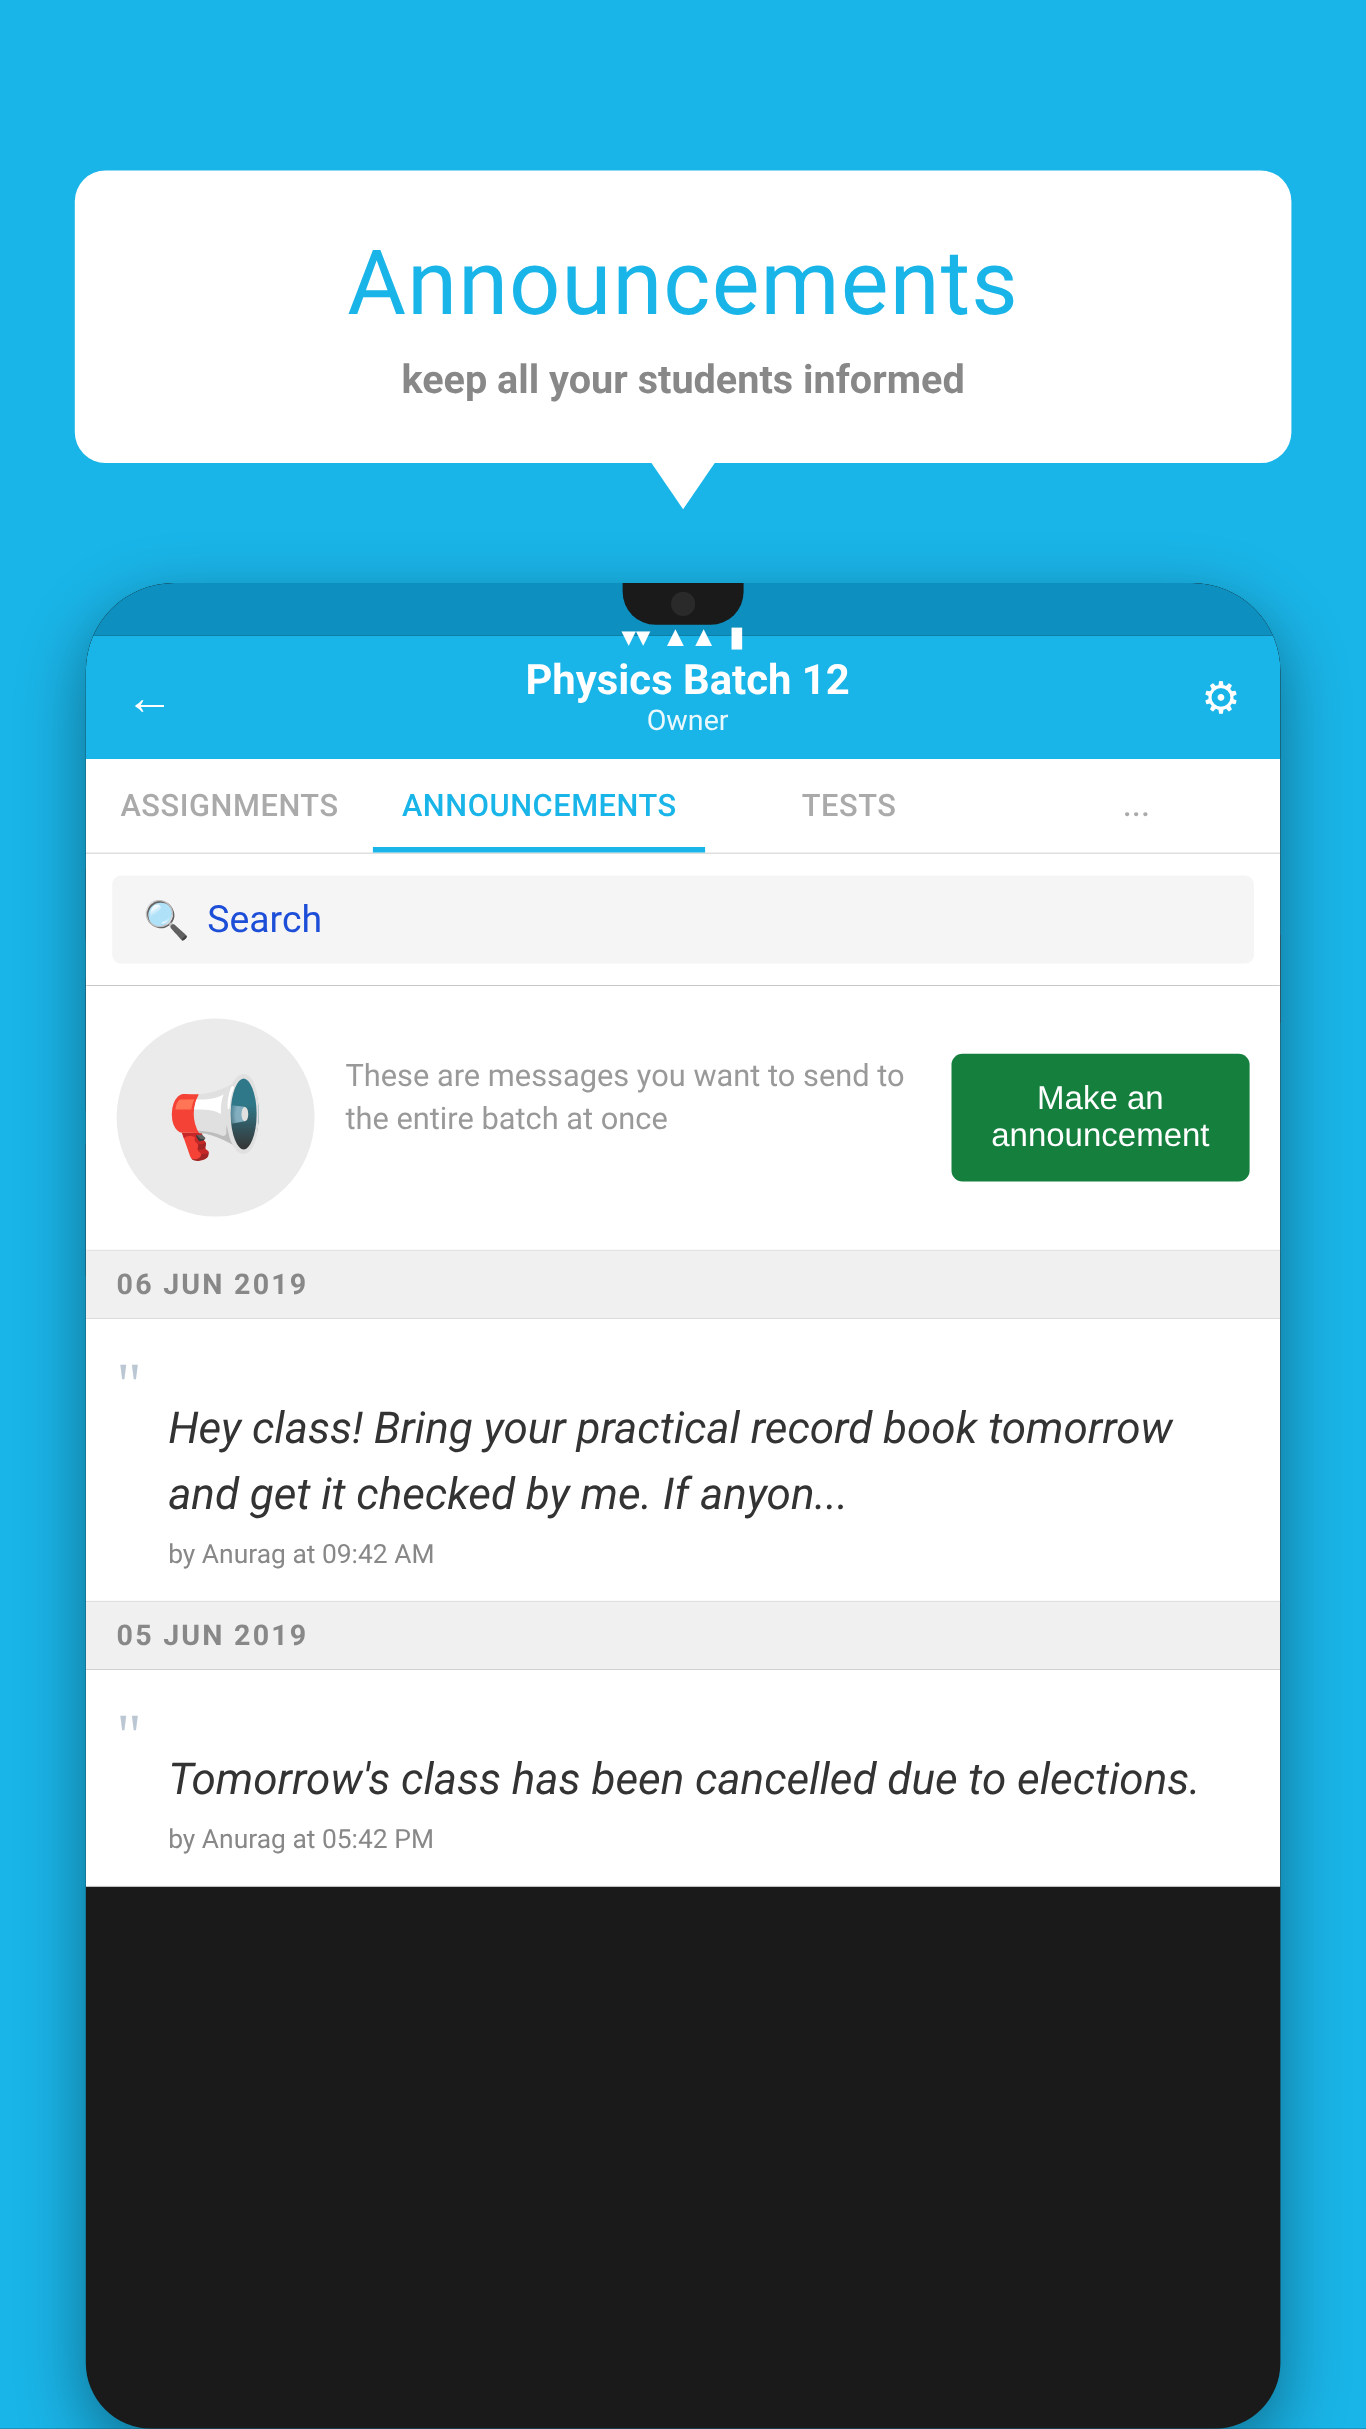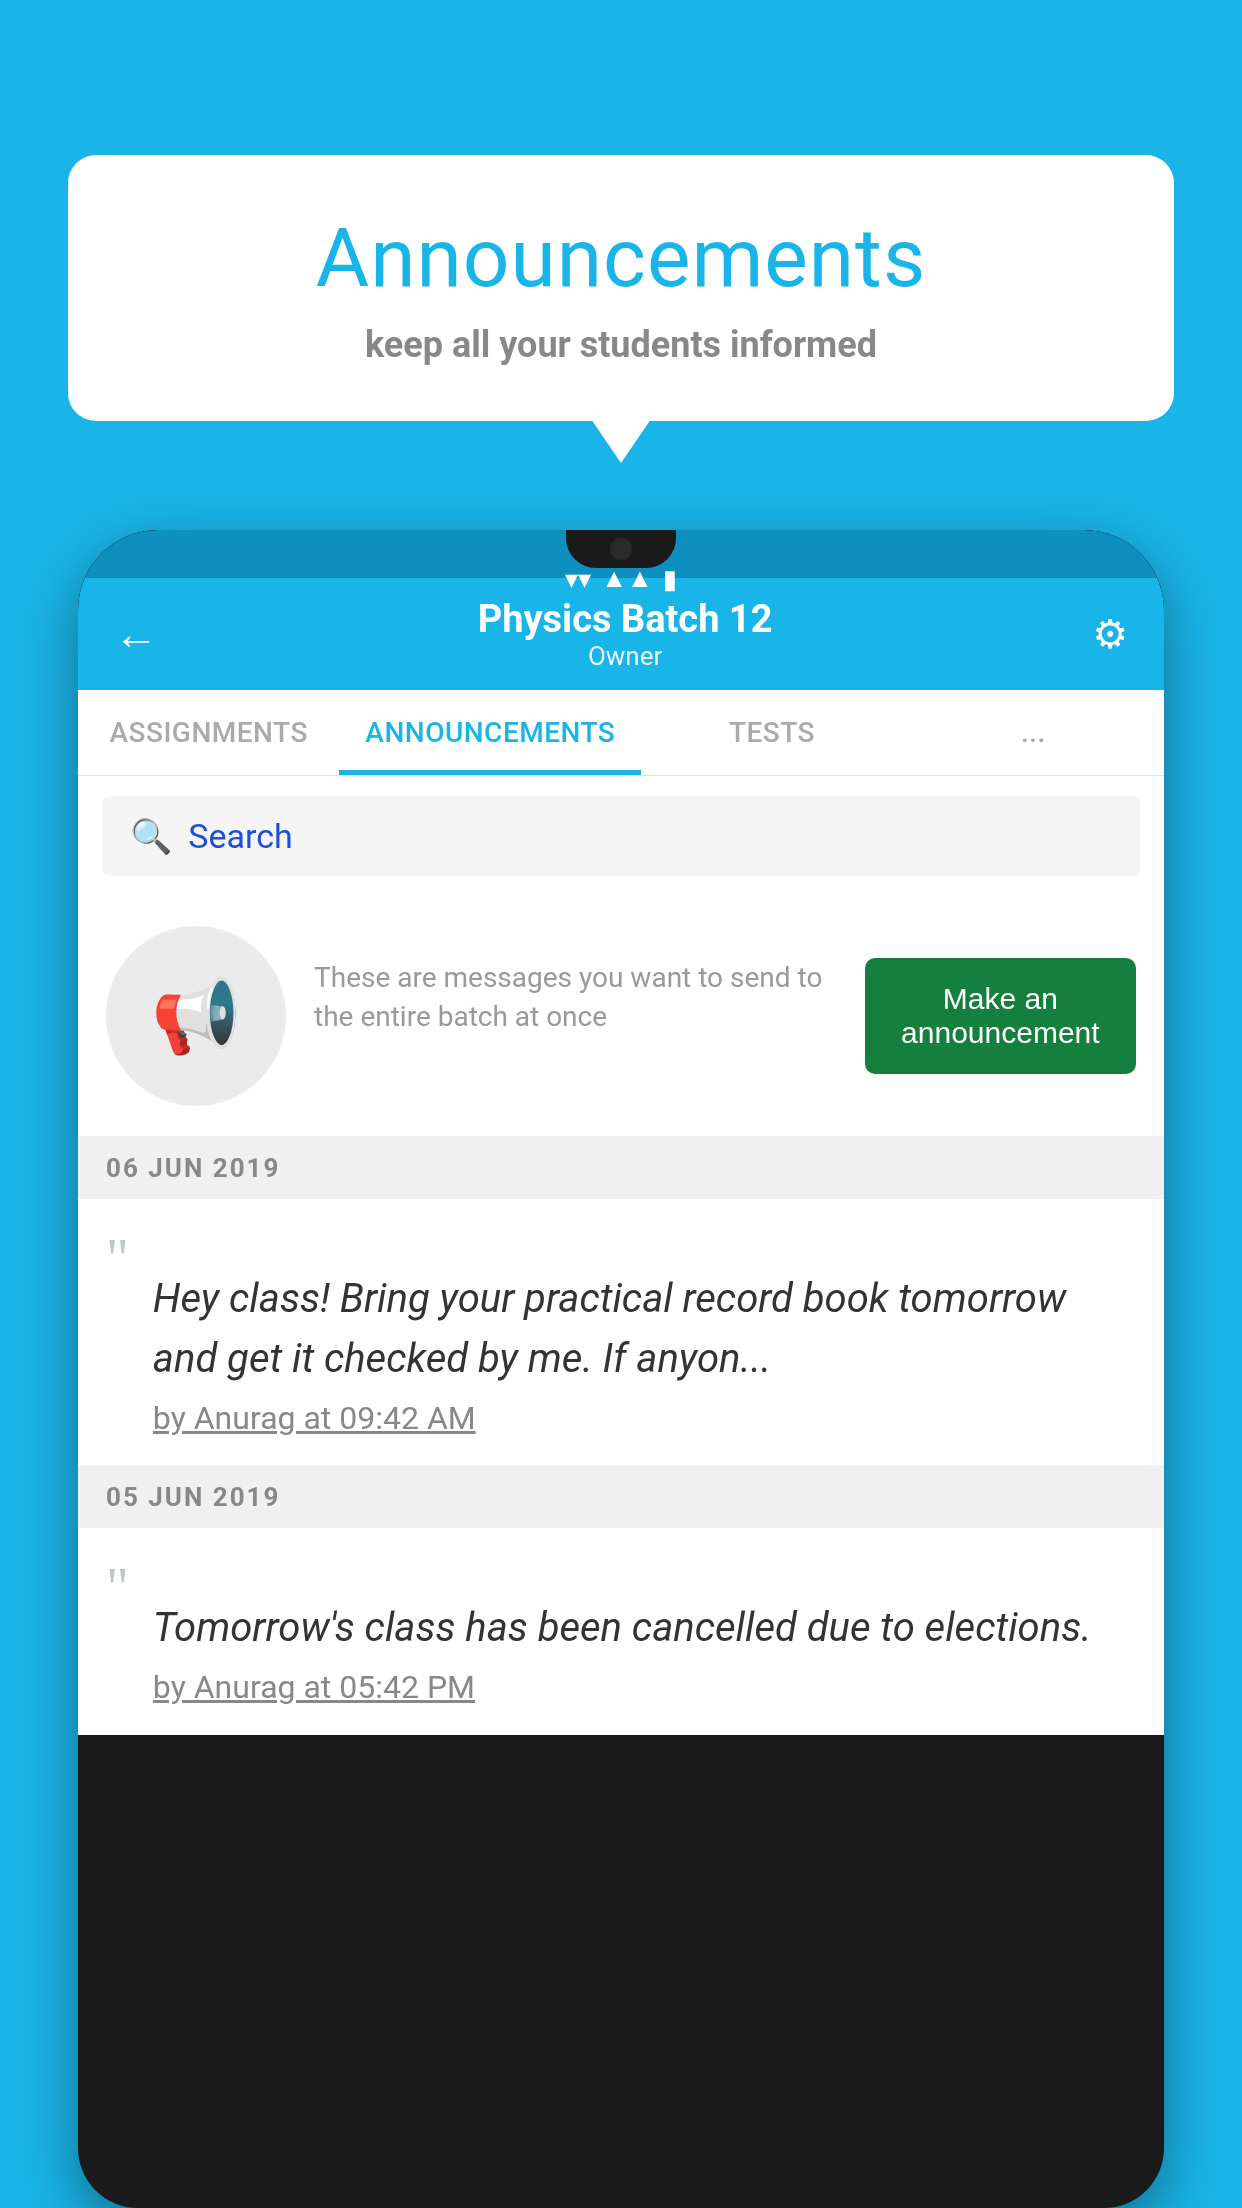--- a/index.html
+++ b/index.html
@@ -322,23 +322,22 @@
     .announcement-text {
       font-size: 40px;
       color: #333;
       font-style: italic;
       line-height: 1.5;
       margin-bottom: 10px;
       margin-top: 42px;
     }
 
     .announcement-meta {
-      font-size: 32px;
+      font-size: 24px;
       color: #888;
-      text-decoration: underline;
     }
 
     
     .phone-side-button {
       position: absolute;
       right: -8px;
       top: 320px;
       width: 10px;
       height: 80px;
       background: #333;

